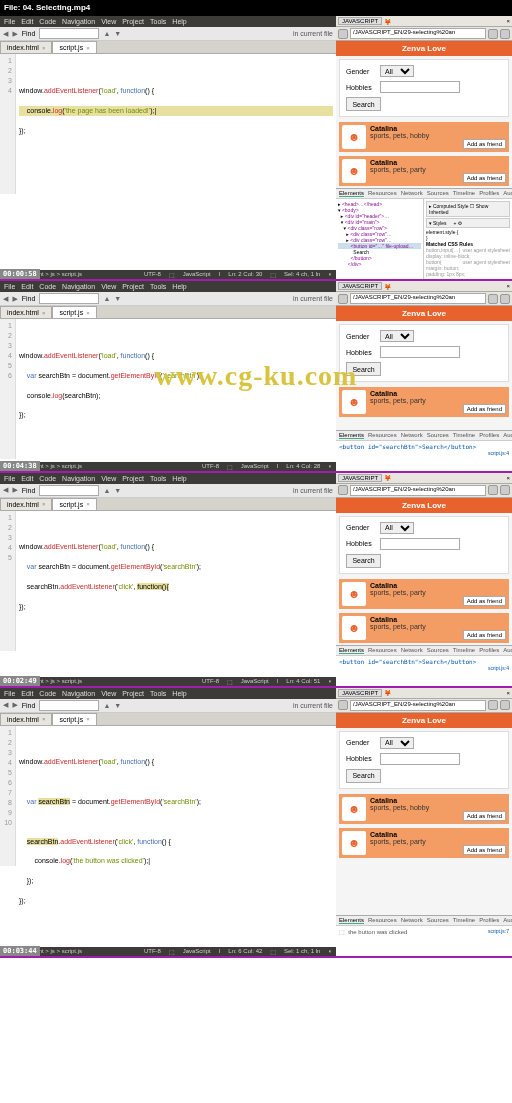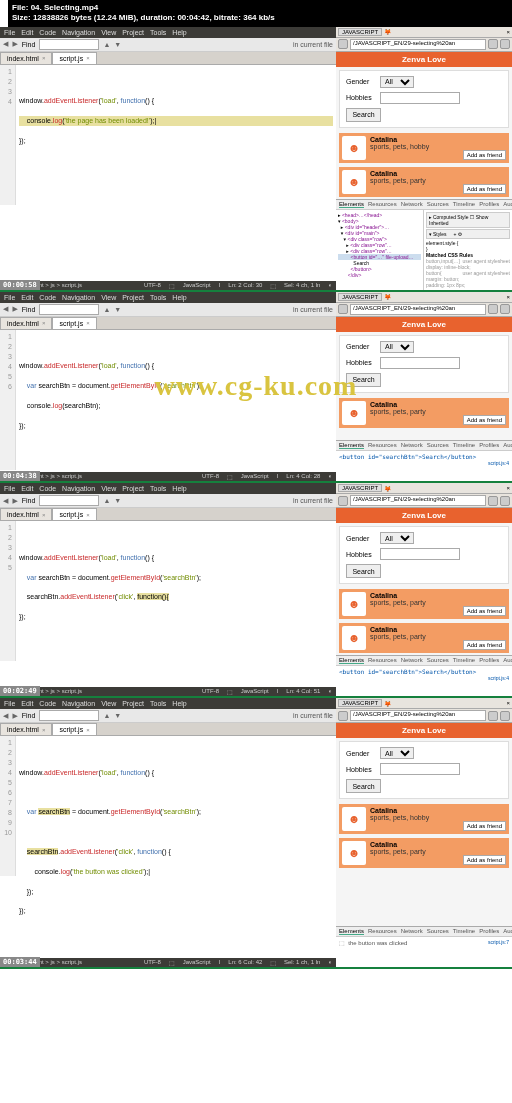--- a/index.html
+++ b/index.html
@@ -1,18 +1,18 @@
 <!DOCTYPE html>
 <html><head>
 <meta charset="utf-8">
 <style>
 *{margin:0;padding:0;box-sizing:border-box;font-family:sans-serif;}
 body{width:512px;background:#fff;font-size:8px;}
-.video-info{background:#000;color:#fff;padding:3px 4px;font-family:monospace;font-size:8px;line-height:1.3;font-weight:bold;margin-left:8px;}
-.slice{display:flex;border-bottom:2px solid #15803d;position:relative;}
+.video-info{background:#000;color:#fff;padding:3px 4px;font-family:monospace;font-size:8px;line-height:1.3;font-weight:bold;}
+.slice{display:flex;border-bottom:2px solid #a21caf;position:relative;}
 .timestamp{position:absolute;left:0;bottom:0;background:#888;color:#fff;font-family:monospace;font-size:7px;padding:1px 3px;font-weight:bold;}
 .editor{width:336px;background:#fff;display:flex;flex-direction:column;}
 .menubar{background:#3c3b37;color:#ddd;display:flex;gap:6px;padding:2px 4px;font-size:7px;}
 .menubar span{cursor:pointer;}
 .findbar{background:#e8e8e8;display:flex;align-items:center;gap:4px;padding:1px 3px;font-size:7px;border-bottom:1px solid #ccc;}
 .findbar input{font-size:7px;width:60px;height:11px;border:1px solid #aaa;}
 .findbar .arrows{color:#666;}
 .findlabel{color:#555;margin-left:auto;}
 .tabbar{background:#d6d2cc;display:flex;gap:0;font-size:7px;border-bottom:1px solid #aaa;}
 .tab{background:#e8e4de;padding:2px 6px;border:1px solid #aaa;border-bottom:none;display:flex;gap:3px;align-items:center;}
@@ -60,21 +60,20 @@
 .linkc{color:#05a;text-align:right;font-size:5px;}
 .cons{color:#05a;font-family:monospace;}
 .watermark{position:absolute;left:50%;top:50%;transform:translate(-50%,-50%);font-family:Georgia,serif;font-size:28px;color:#d9c440;font-weight:bold;letter-spacing:1px;pointer-events:none;z-index:100;}
 .spacer{flex:1;}
 </style>
 </head>
 <body>
 
 <div class="video-info">
   <div>File: 04. Selecting.mp4</div>
-  <div>Size: 12838826 bytes (12.24 MiB), duration: 00:04:42, bitrate: 364 kb/s</div>
 </div>
 
 <div class="slice">
   <div class="editor">
     <div class="menubar">
       <span>File</span>
       <span>Edit</span>
       <span>Code</span>
       <span>Navigation</span>
       <span>View</span>

